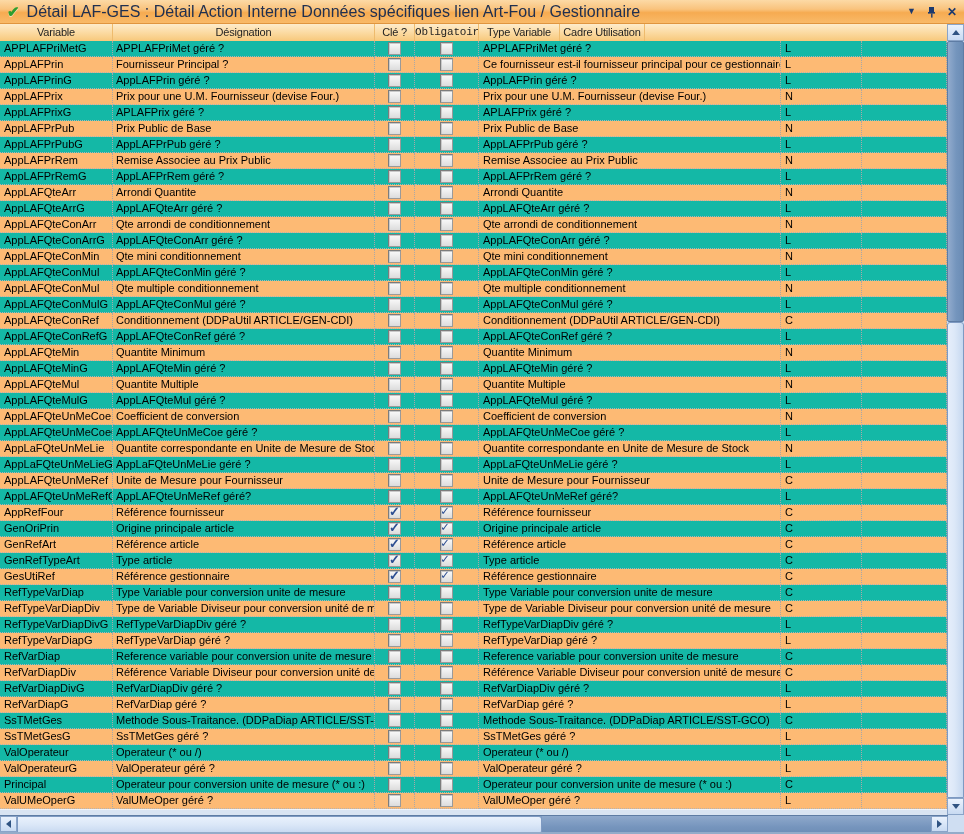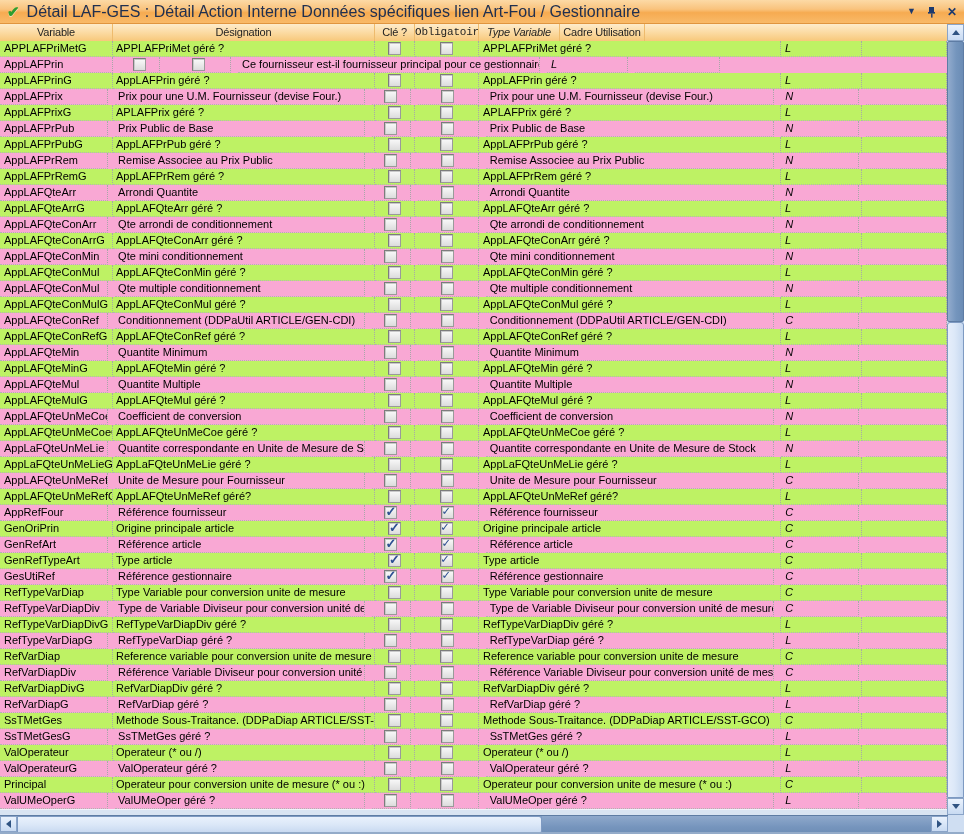--- a/index.html
+++ b/index.html
@@ -23,28 +23,28 @@
     border-bottom:1px solid #e29a42;color:#1f1f1f;}
   .hdr .hcell{box-sizing:border-box;border-right:1px solid #eebb6d;text-align:center;line-height:16px;
     white-space:nowrap;overflow:hidden;letter-spacing:-0.2px;}
 
   
   .c0{width:113px;}
   .c1{width:262px;}
   .c2{width:40px;}
   .c3{width:64px;font-family:Liberation Mono, monospace;}
   .c4{width:302px;}
-  .c5{width:81px;font-style:italic;}
+  .c5{width:81px;}
   .c6{width:85px;}
 
   
   .tbody{position:absolute;left:0;top:41px;width:947px;height:768px;overflow:hidden;background:#fff;}
   .row{display:flex;height:16px;box-sizing:border-box;}
-  .row.odd{background:#bef264;align-items:center;}
-  .row.even{background:#f9a8d4;gap:7px;}
+  .row.odd{background:#14b8a6;align-items:center;}
+  .row.even{background:#fdba74;}
   .cell{box-sizing:border-box;height:16px;line-height:15px;white-space:nowrap;overflow:hidden;
     border-right:1px dotted #a8a8a8;border-bottom:1px dotted #b3b3b3;color:#000;}
   .cell.c0{padding-left:4px;}
   .cell.c1{padding-left:3px;}
   .cell.c4{padding-left:4px;}
   .cell.c5{padding-left:4px;}
   .cell.center{display:flex;align-items:center;justify-content:center;padding:0;}
 
   
   .cb{width:13px;height:13px;box-sizing:border-box;position:relative;
@@ -119,20 +119,21 @@
         </div>
         <div class="cell c3 center">
           <div class="cb"></div>
         </div>
         <div class="cell c4">APPLAFPriMet géré ?</div>
         <div class="cell c5">L</div>
         <div class="cell c6"></div>
       </div>
       <div class="row even">
         <div class="cell c0">AppLAFPrin</div>
+        <div class="cell c1">Fournisseur Principal ?</div>
         <div class="cell c2 center">
           <div class="cb"></div>
         </div>
         <div class="cell c3 center">
           <div class="cb"></div>
         </div>
         <div class="cell c4">Ce fournisseur est-il fournisseur principal pour ce gestionnaire</div>
         <div class="cell c5">L</div>
         <div class="cell c6"></div>
       </div>

